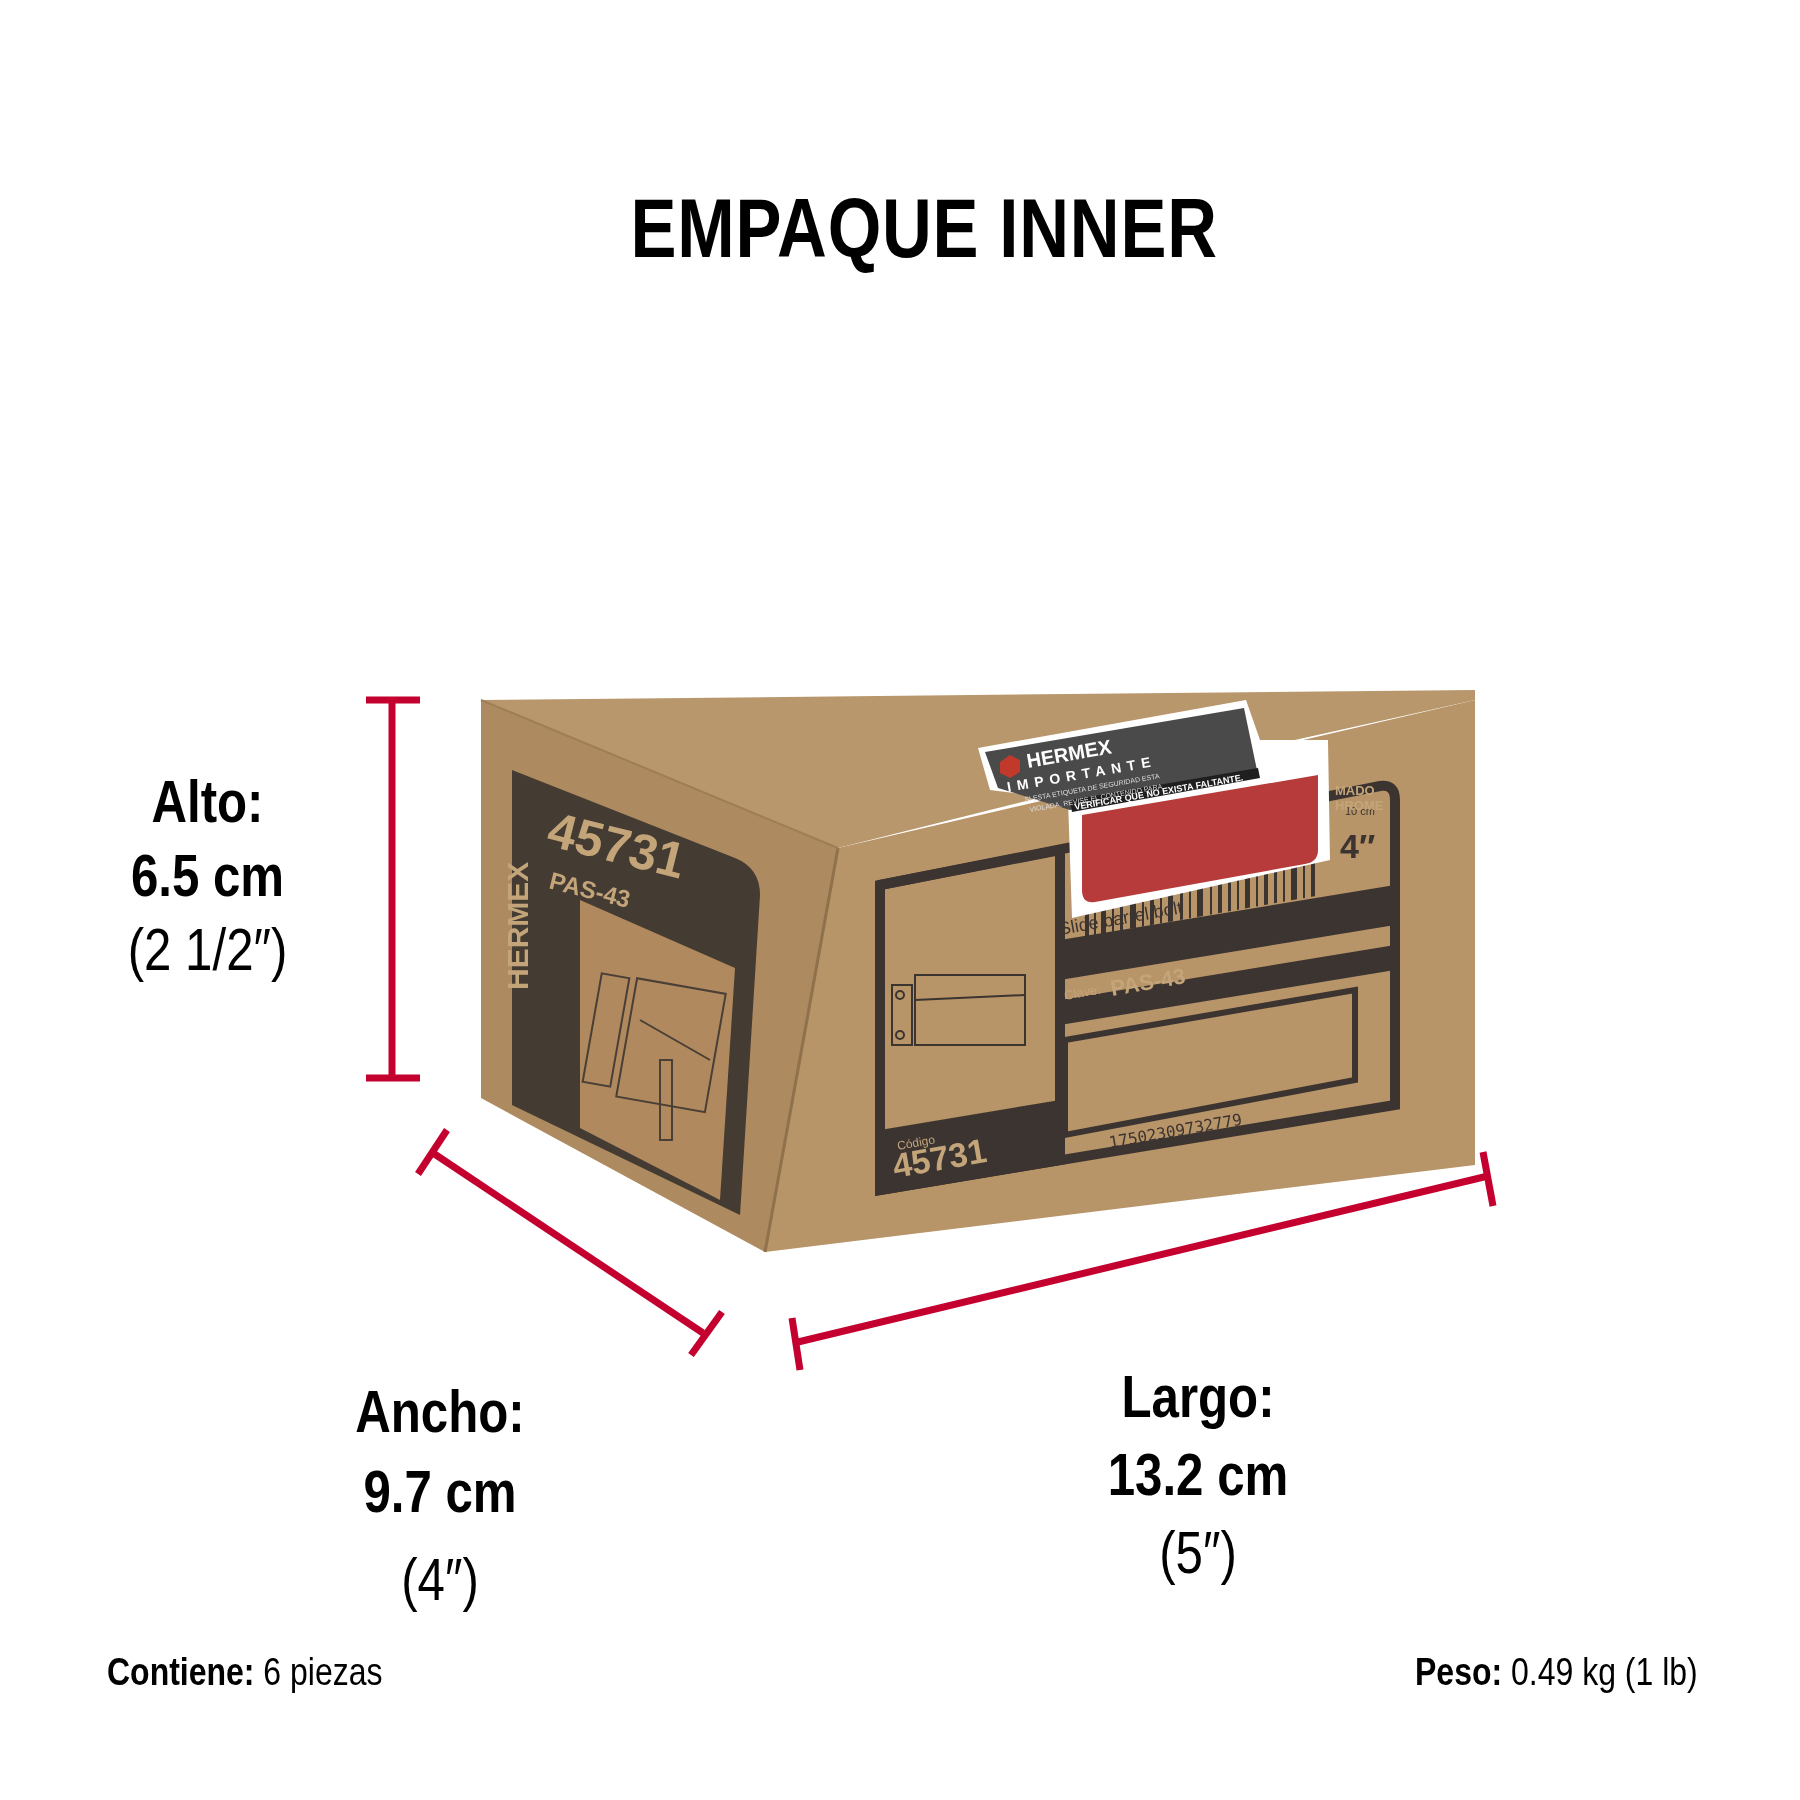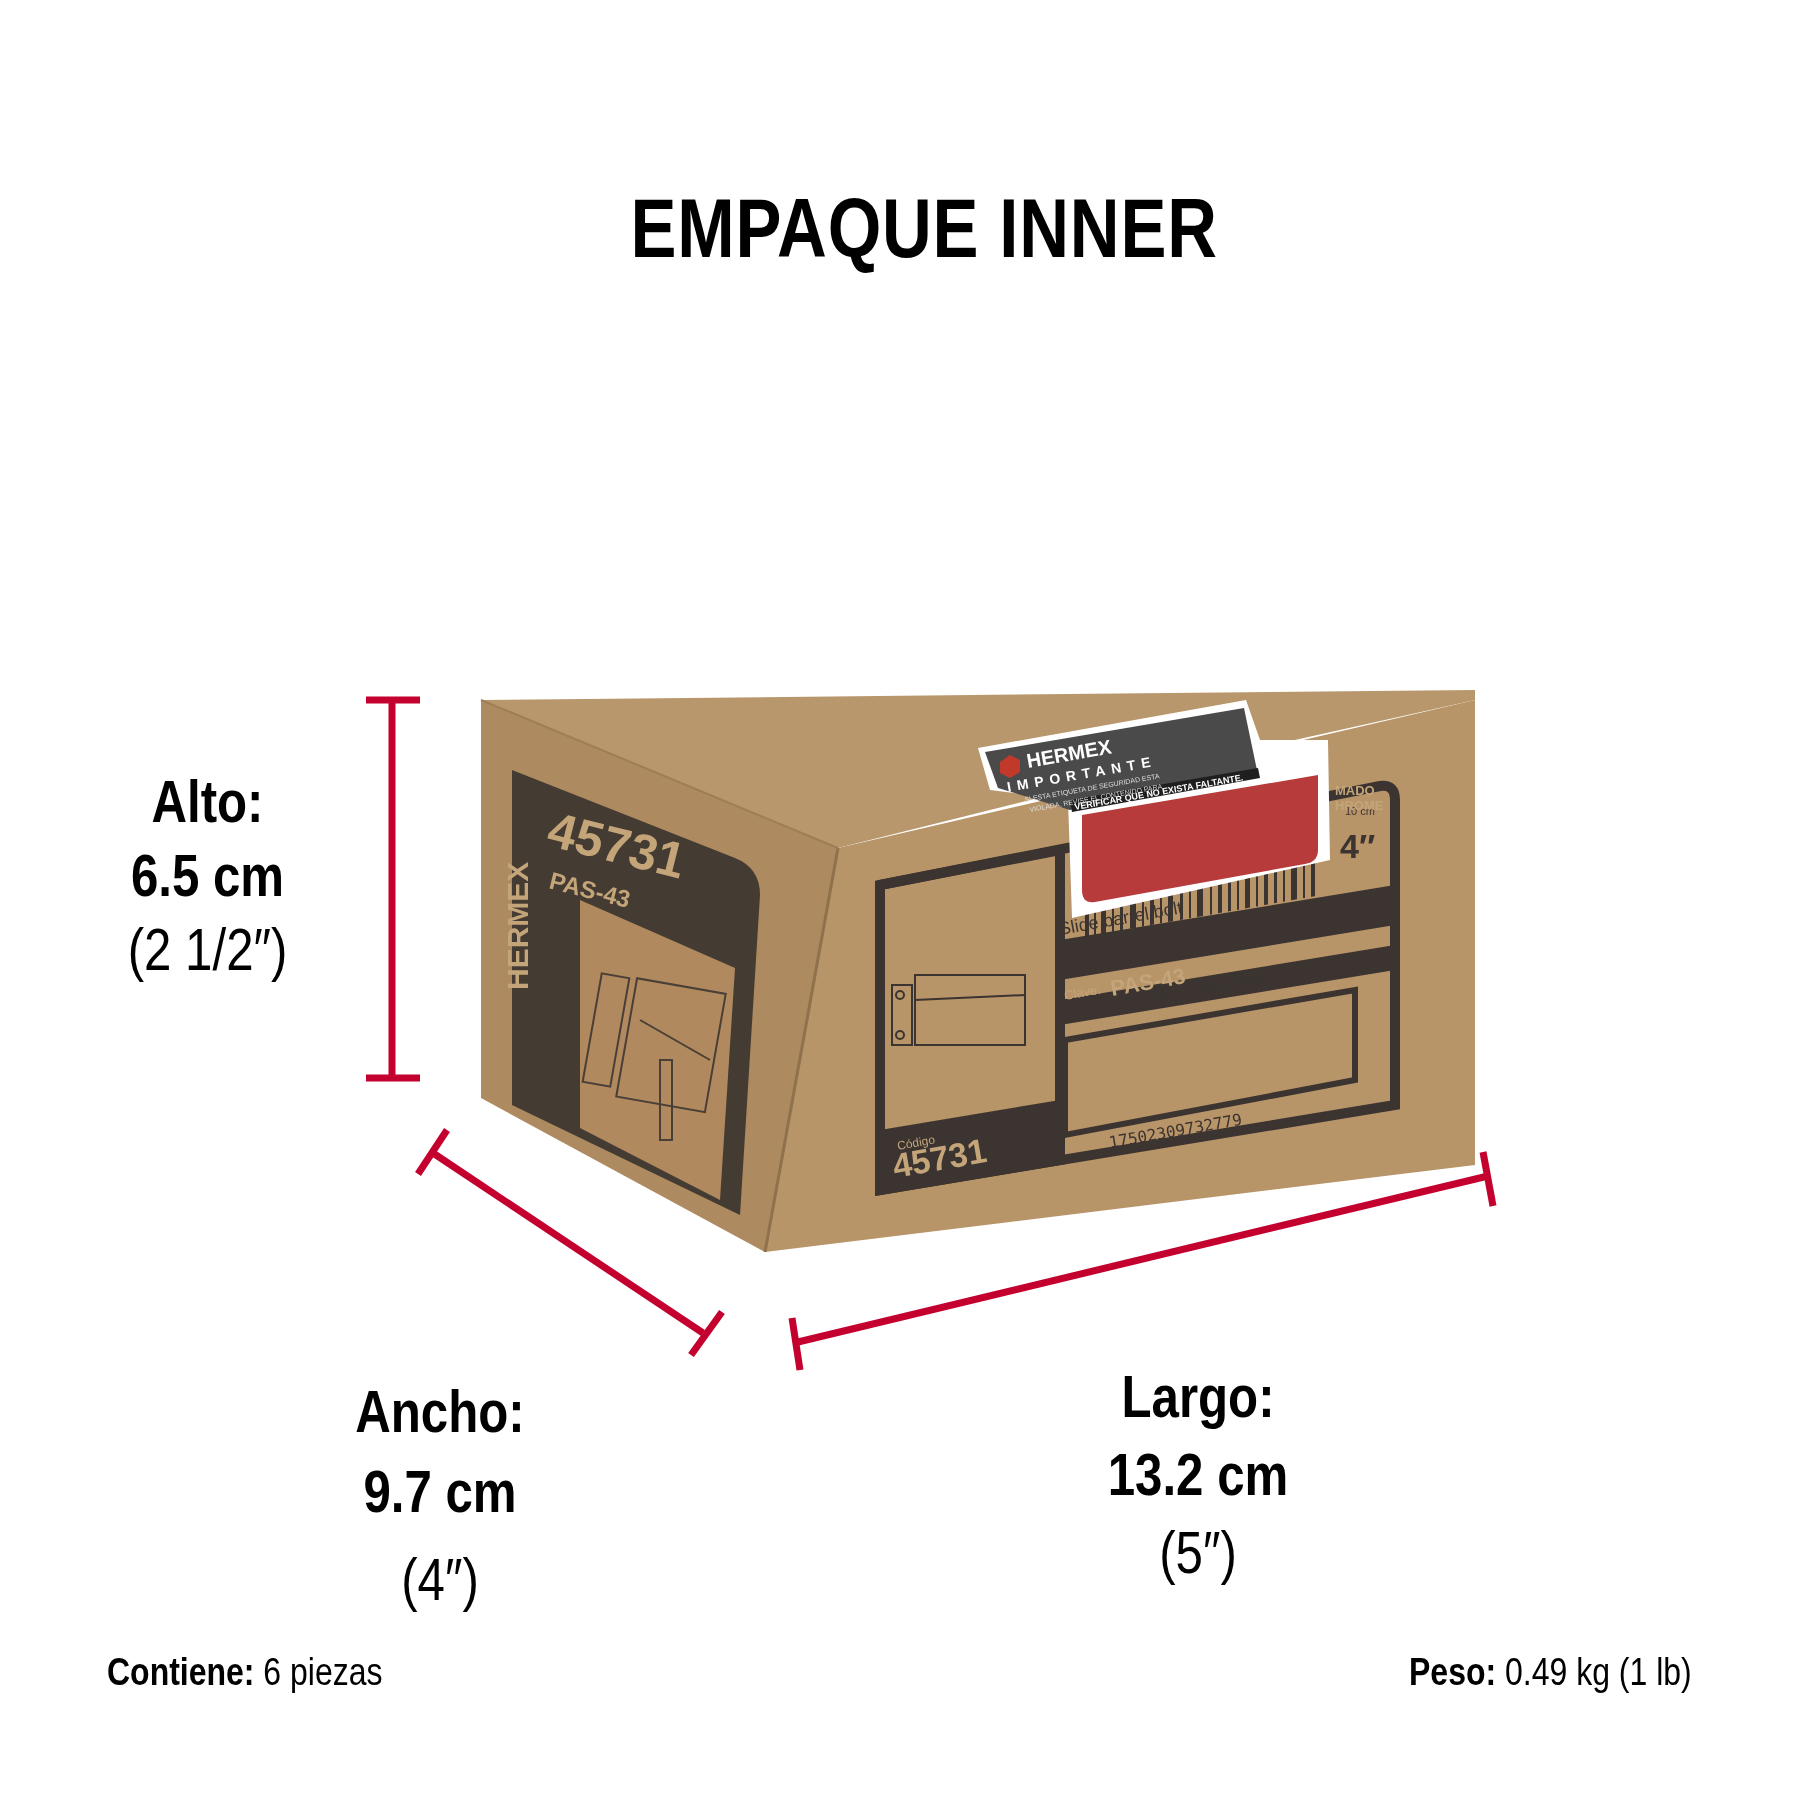--- a/index.html
+++ b/index.html
@@ -160,18 +160,18 @@
   <span class="line">13.2 cm</span>
   <span class="line paren">(5″)</span>
 </div>
 
 <div class="footer" style="left:107px;">
   <span class="inner">
     <b>Contiene:</b>
     <span>6 piezas</span>
   </span>
 </div>
-<div class="footer right" style="right:108px;">
+<div class="footer right" style="right:102px;">
   <span class="inner">
     <b>Peso:</b>
     <span>0.49 kg (1 lb)</span>
   </span>
 </div>
 
 </body></html>

